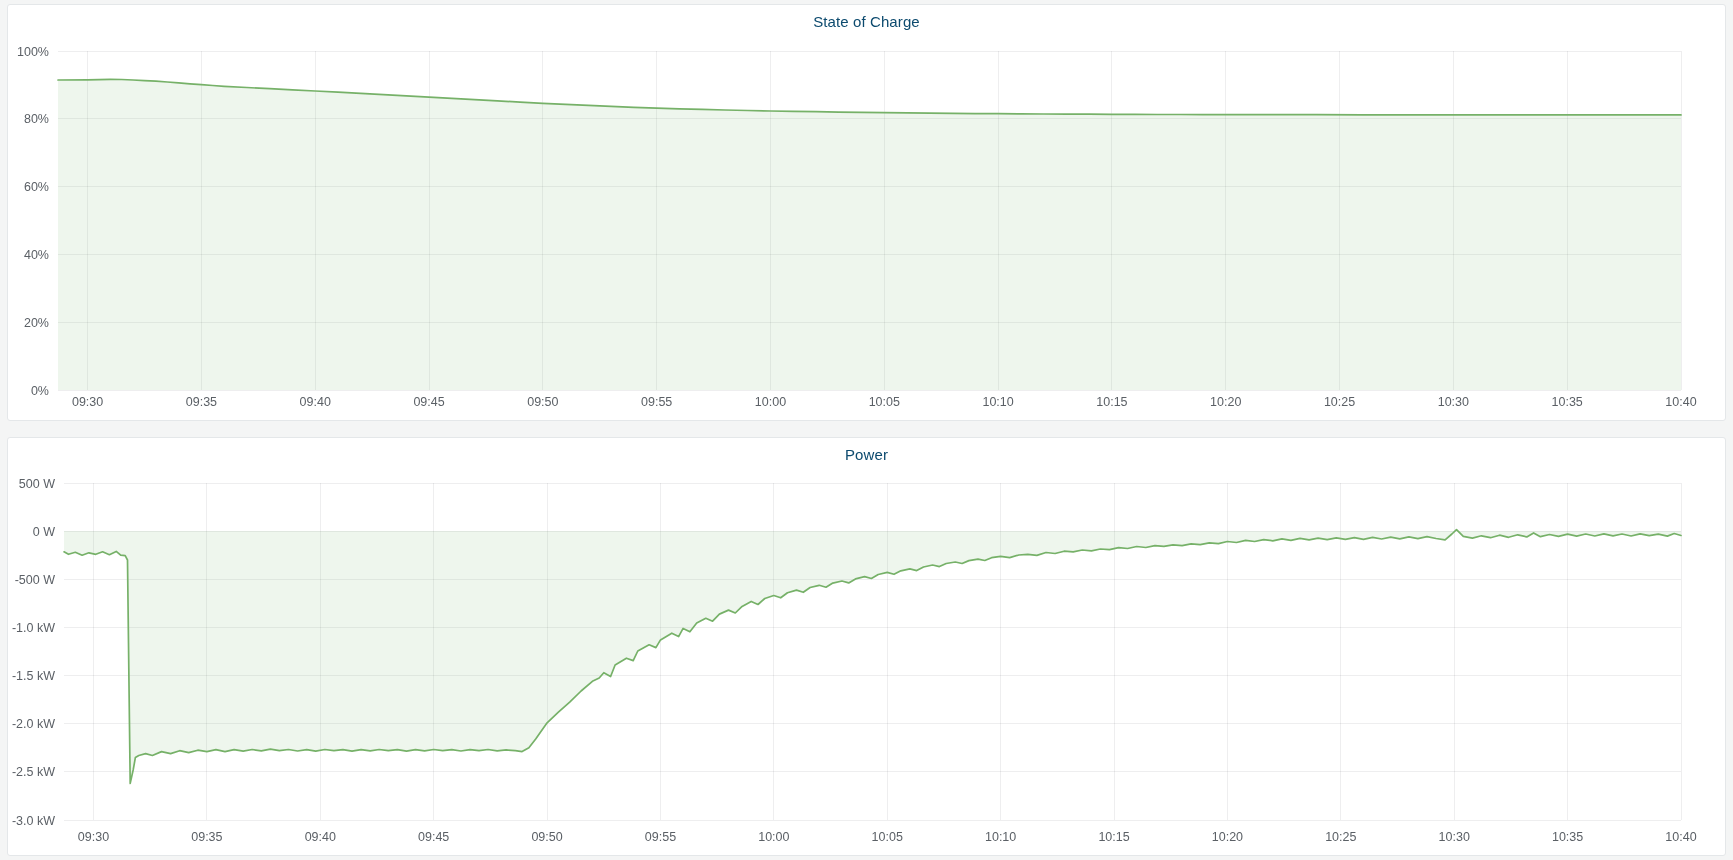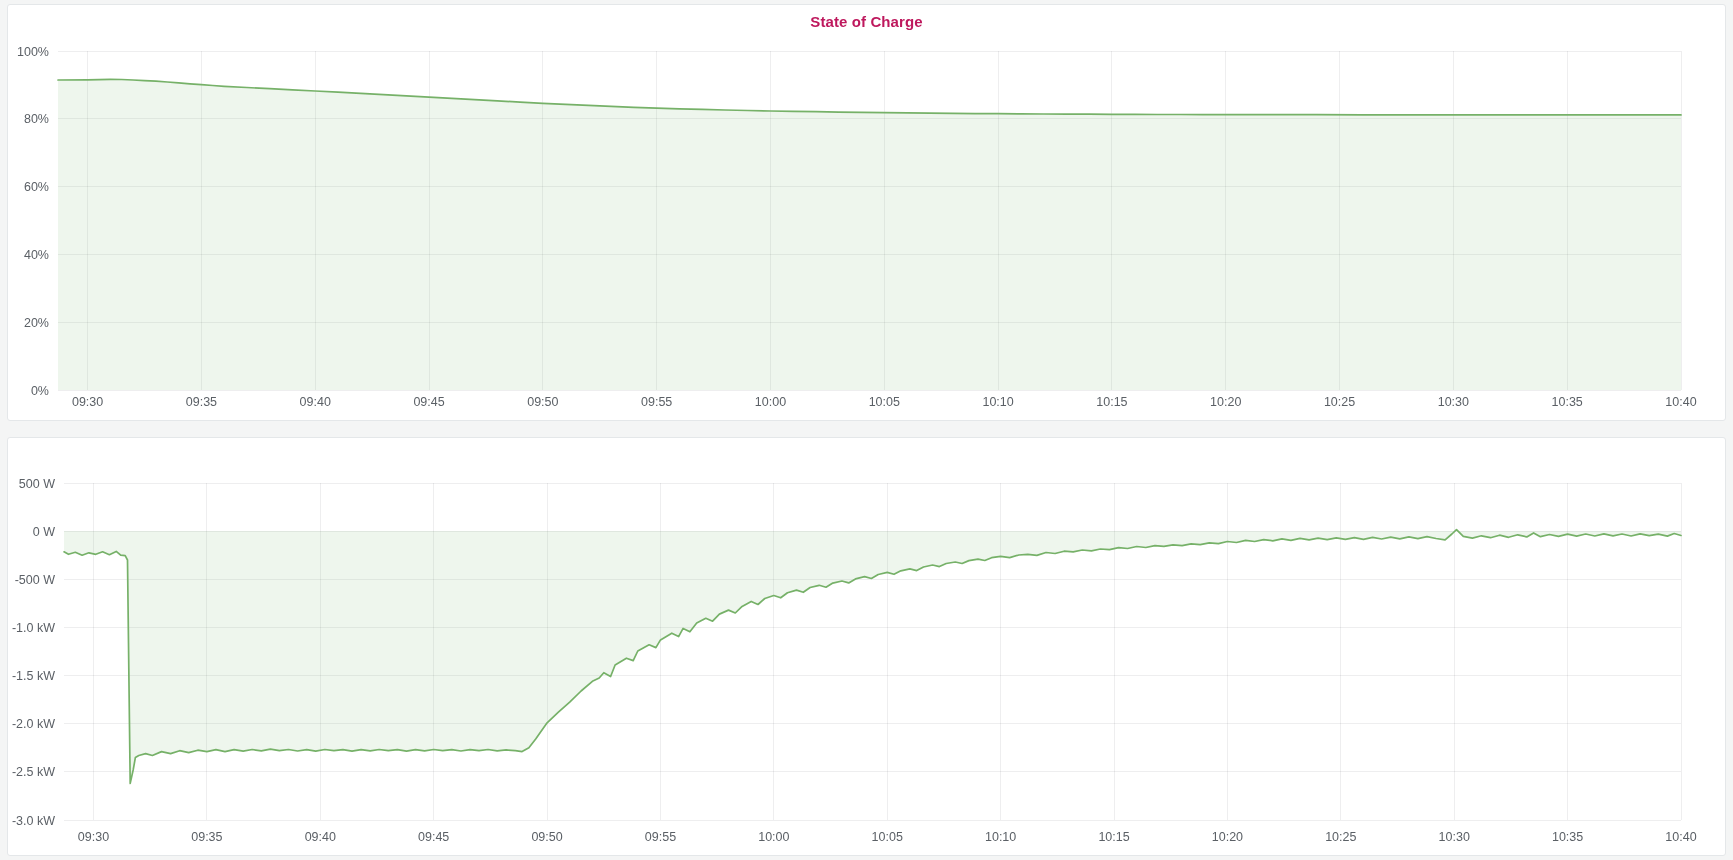--- a/index.html
+++ b/index.html
@@ -6,21 +6,21 @@
   html,body { width:1733px; height:860px; overflow:hidden; }
   body { background:#f4f5f5; font-family:"Liberation Sans", sans-serif; }
   .panel {
     position:absolute; left:7px; width:1719px;
     background:#ffffff; border:1px solid #e4e7e9; border-radius:3px;
   }
   #panel-soc   { top:4px;   height:417px; }
   #panel-power { top:437px; height:419px; }
   .panel-title {
     position:absolute; top:8px; left:0; right:0;
-    text-align:center; font-size:15px; font-weight:700; color:#be185d;
+    text-align:center; font-size:15px; font-weight:400; color:#0c4a6e;
     letter-spacing:.1px; cursor:pointer; z-index:2;
   }
   .plot-svg { position:absolute; left:0; top:0; }
   .gridline   { stroke:rgba(36,41,46,0.08); stroke-width:1; shape-rendering:crispEdges; }
   .tick-label { fill:#5b6066; font-size:12.5px; font-family:"Liberation Sans",sans-serif; }
   .series-line { fill:none; stroke-width:1.7; stroke-linejoin:round; stroke-linecap:round; }
 </style>
 </head>
 <body>
 
@@ -70,20 +70,21 @@
         <text x="1103.9256661991585" y="401" class="tick-label" text-anchor="middle">10:15</text>
         <text x="1217.7405329593269" y="401" class="tick-label" text-anchor="middle">10:20</text>
         <text x="1331.555399719495" y="401" class="tick-label" text-anchor="middle">10:25</text>
         <text x="1445.3702664796633" y="401" class="tick-label" text-anchor="middle">10:30</text>
         <text x="1559.1851332398317" y="401" class="tick-label" text-anchor="middle">10:35</text>
         <text x="1673" y="401" class="tick-label" text-anchor="middle">10:40</text>
       </svg>
   </section>
 
   <section class="panel" id="panel-power">
+    <h2 class="panel-title">Power</h2>
     <svg class="plot-svg" id="chart-1" width="1717" height="417">
         <line x1="56" x2="1673" y1="45" y2="45" class="gridline"></line>
         <line x1="56" x2="1673" y1="93.14285714285714" y2="93.14285714285714" class="gridline"></line>
         <line x1="56" x2="1673" y1="141.28571428571428" y2="141.28571428571428" class="gridline"></line>
         <line x1="56" x2="1673" y1="189.42857142857142" y2="189.42857142857142" class="gridline"></line>
         <line x1="56" x2="1673" y1="237.57142857142856" y2="237.57142857142856" class="gridline"></line>
         <line x1="56" x2="1673" y1="285.7142857142857" y2="285.7142857142857" class="gridline"></line>
         <line x1="56" x2="1673" y1="333.85714285714283" y2="333.85714285714283" class="gridline"></line>
         <line x1="56" x2="1673" y1="382" y2="382" class="gridline"></line>
         <line x1="85.48246844319776" x2="85.48246844319776" y1="45" y2="382" class="gridline"></line>

